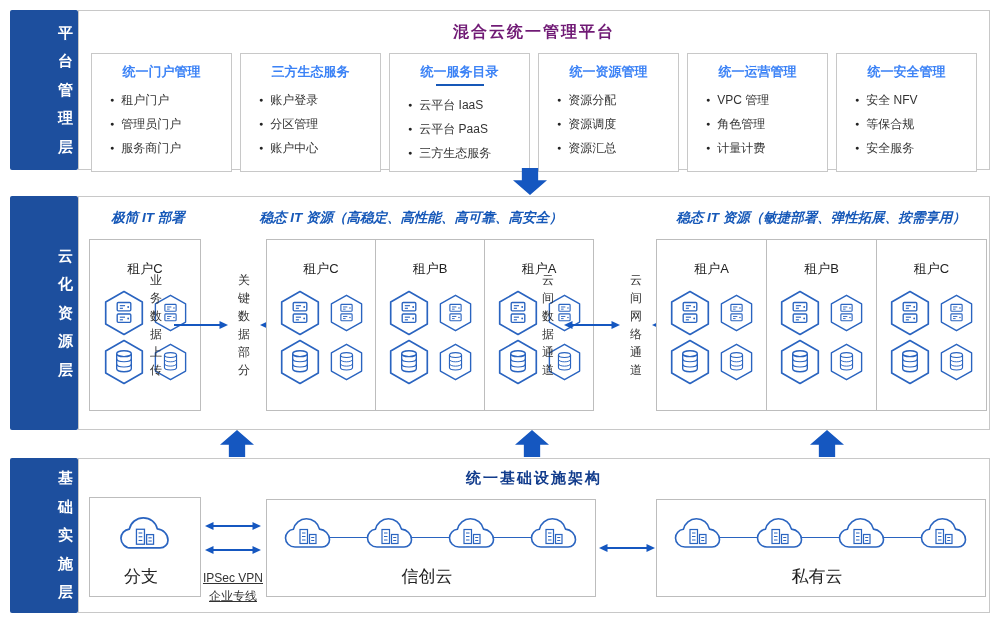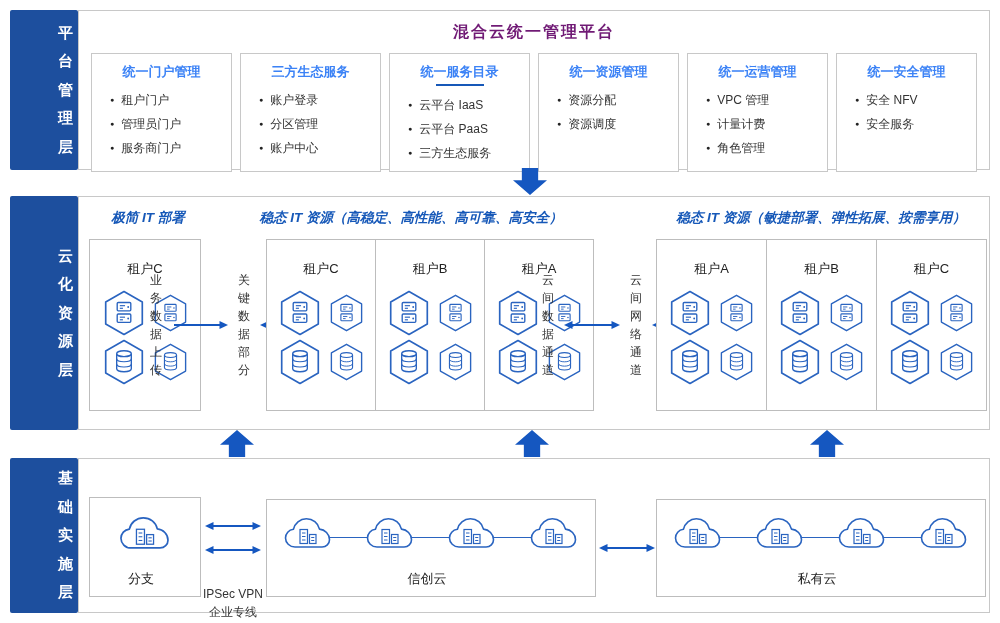--- a/index.html
+++ b/index.html
@@ -59,27 +59,27 @@
   .c2 { left: 514px; width: 64px; }
   .conn-text { font-size: 12px; color: #333; text-align: center; white-space: pre-line; line-height: 1.5; }
   svg.conn-arrow { width: 56px; height: 10px; flex: 0 0 auto; }
 
   .infra-title {
     position: absolute; top: 10px; left: 0; right: 0; text-align: center;
     font-weight: bold; font-size: 15px; color: #123c8c; letter-spacing: 2px;
   }
   .branch-box { position: absolute; left: 10px; top: 38px; width: 112px; height: 100px; border: 1px solid #bdbdbd; background: #fff; }
   .branch-box svg.cloud-ic { position: absolute; left: 50%; top: 12px; transform: translateX(-50%); width: 62px; height: 46px; }
-  .site-label { position: absolute; bottom: 8px; left: 0; right: 8px; text-align: center; font-size: 13px; color: #222; margin-top: 33px; }
+  .site-label { position: absolute; bottom: 8px; left: 0; right: 8px; text-align: center; font-size: 17px; color: #222; margin-top: 33px; }
 
   .vpn-connector {
     position: absolute; left: 122px; top: 62px; width: 64px;
     display: flex; flex-direction: column; align-items: center; gap: 14px;
   }
-  .vpn-connector .conn-text { margin-top: 16px; }
+  .vpn-connector .conn-text { margin-top: 0; text-decoration: underline; }
 
   .cloud-box { position: absolute; top: 40px; height: 98px; border: 1px solid #bdbdbd; background: #fff; }
   .xc { left: 187px; width: 330px; }
   .pv { left: 577px; width: 330px; }
   .cloud-row { position: absolute; left: 12px; right: 12px; top: 10px; height: 50px; }
   .cloud-row .link-line { position: absolute; left: 30px; right: 30px; top: 27px; border-top: 1.5px solid #2a64c0; }
   .cloud-row .clouds { position: absolute; inset: 0; display: flex; justify-content: space-between; }
   .cloud-row svg.cloud-ic { width: 58px; height: 46px; }
 
   .mid-connector { position: absolute; left: 520px; top: 40px; width: 56px; height: 98px; display: flex; align-items: center; justify-content: center; }
@@ -177,36 +177,38 @@
             <li>云平台 PaaS</li>
             <li>三方生态服务</li>
           </ul>
         </div>
 
         <div class="module">
           <div class="module-title">统一资源管理</div>
           <ul class="module-items">
             <li>资源分配</li>
             <li>资源调度</li>
+            <li>资源汇总</li>
           </ul>
         </div>
 
         <div class="module">
           <div class="module-title">统一运营管理</div>
           <ul class="module-items">
             <li>VPC 管理</li>
+            <li>角色管理</li>
             <li>计量计费</li>
-            <li>角色管理</li>
           </ul>
         </div>
 
         <div class="module">
           <div class="module-title">统一安全管理</div>
           <ul class="module-items">
             <li>安全 NFV</li>
+            <li>等保合规</li>
             <li>安全服务</li>
           </ul>
         </div>
 
       </div>
     </div>
   </section>
 
   <div class="block-arrow arrow-down da1"></div>
 
@@ -376,20 +378,21 @@
 
   <div class="block-arrow arrow-up ua1"></div>
   <div class="block-arrow arrow-up ua2"></div>
   <div class="block-arrow arrow-up ua3"></div>
 
   <section class="layer layer-infra">
     <div class="layer-label">基础
 实施层</div>
     <div class="panel">
 
+      <div class="infra-title">统一基础设施架构</div>
 
       <div class="branch-box">
         <svg class="cloud-ic">
             <use href="#sym-cloud"></use>
           </svg>
         <div class="site-label">分支</div>
       </div>
 
       <div class="vpn-connector">
         <svg class="conn-arrow">

